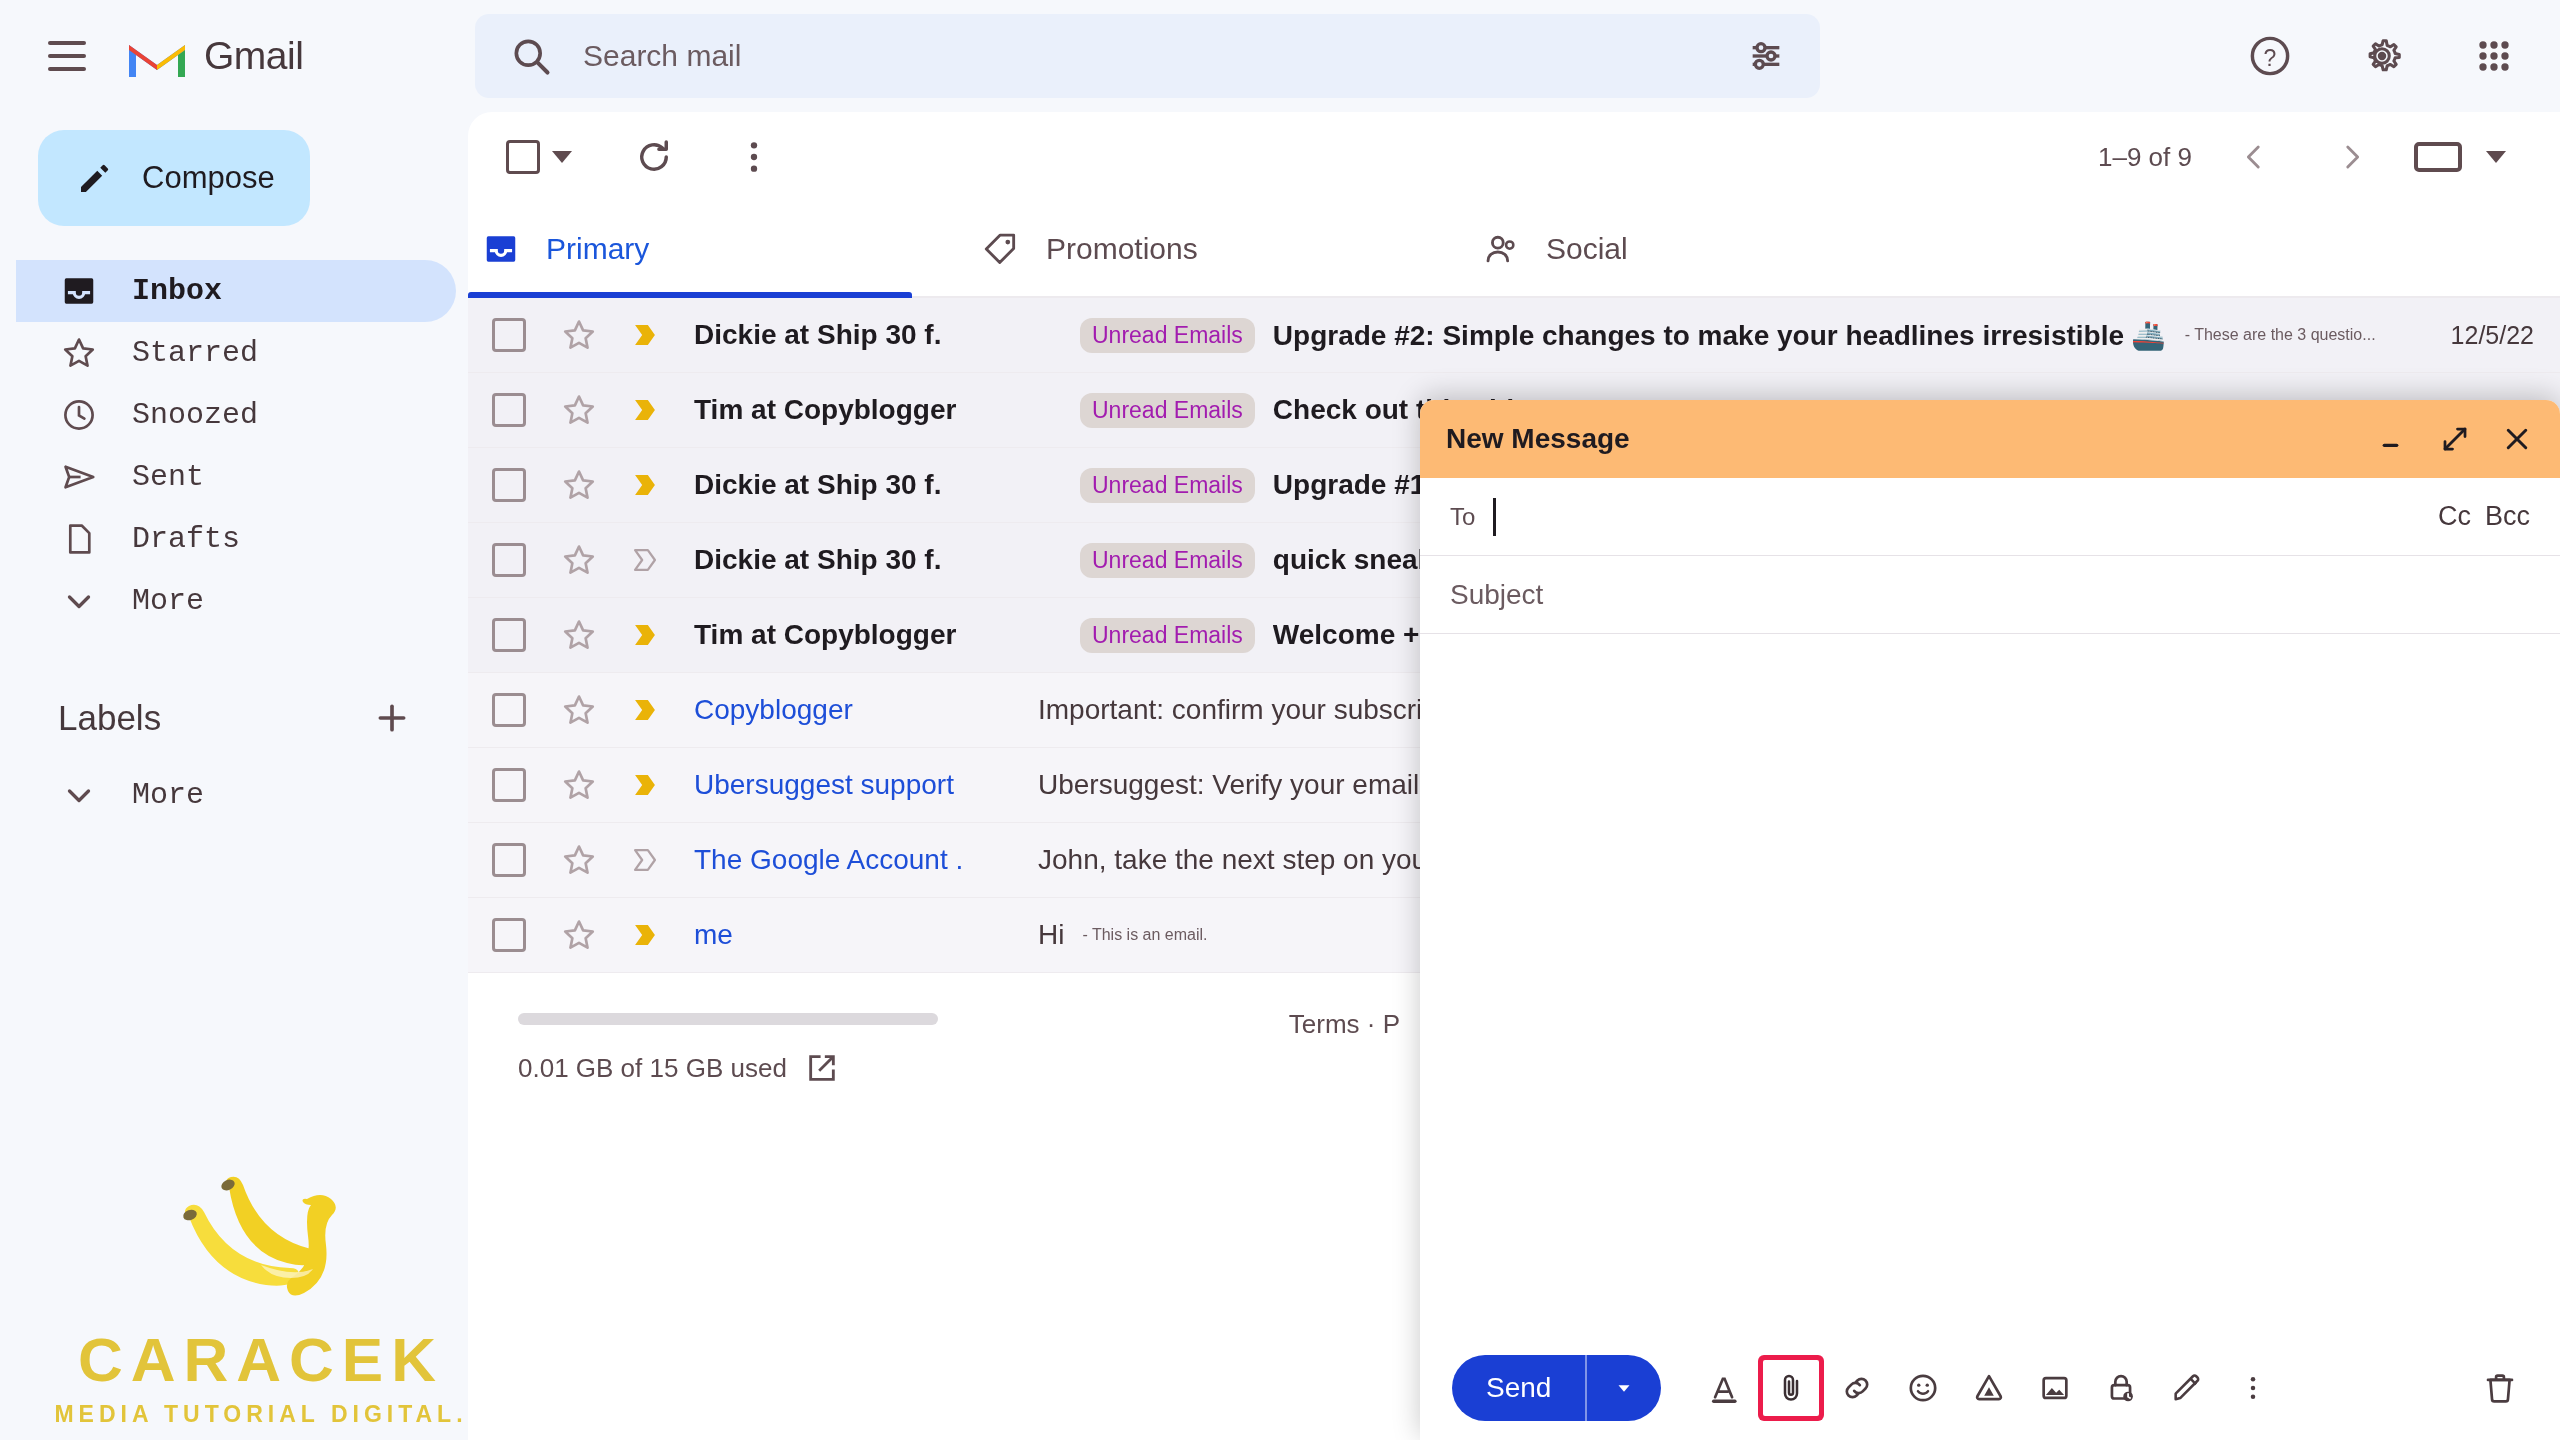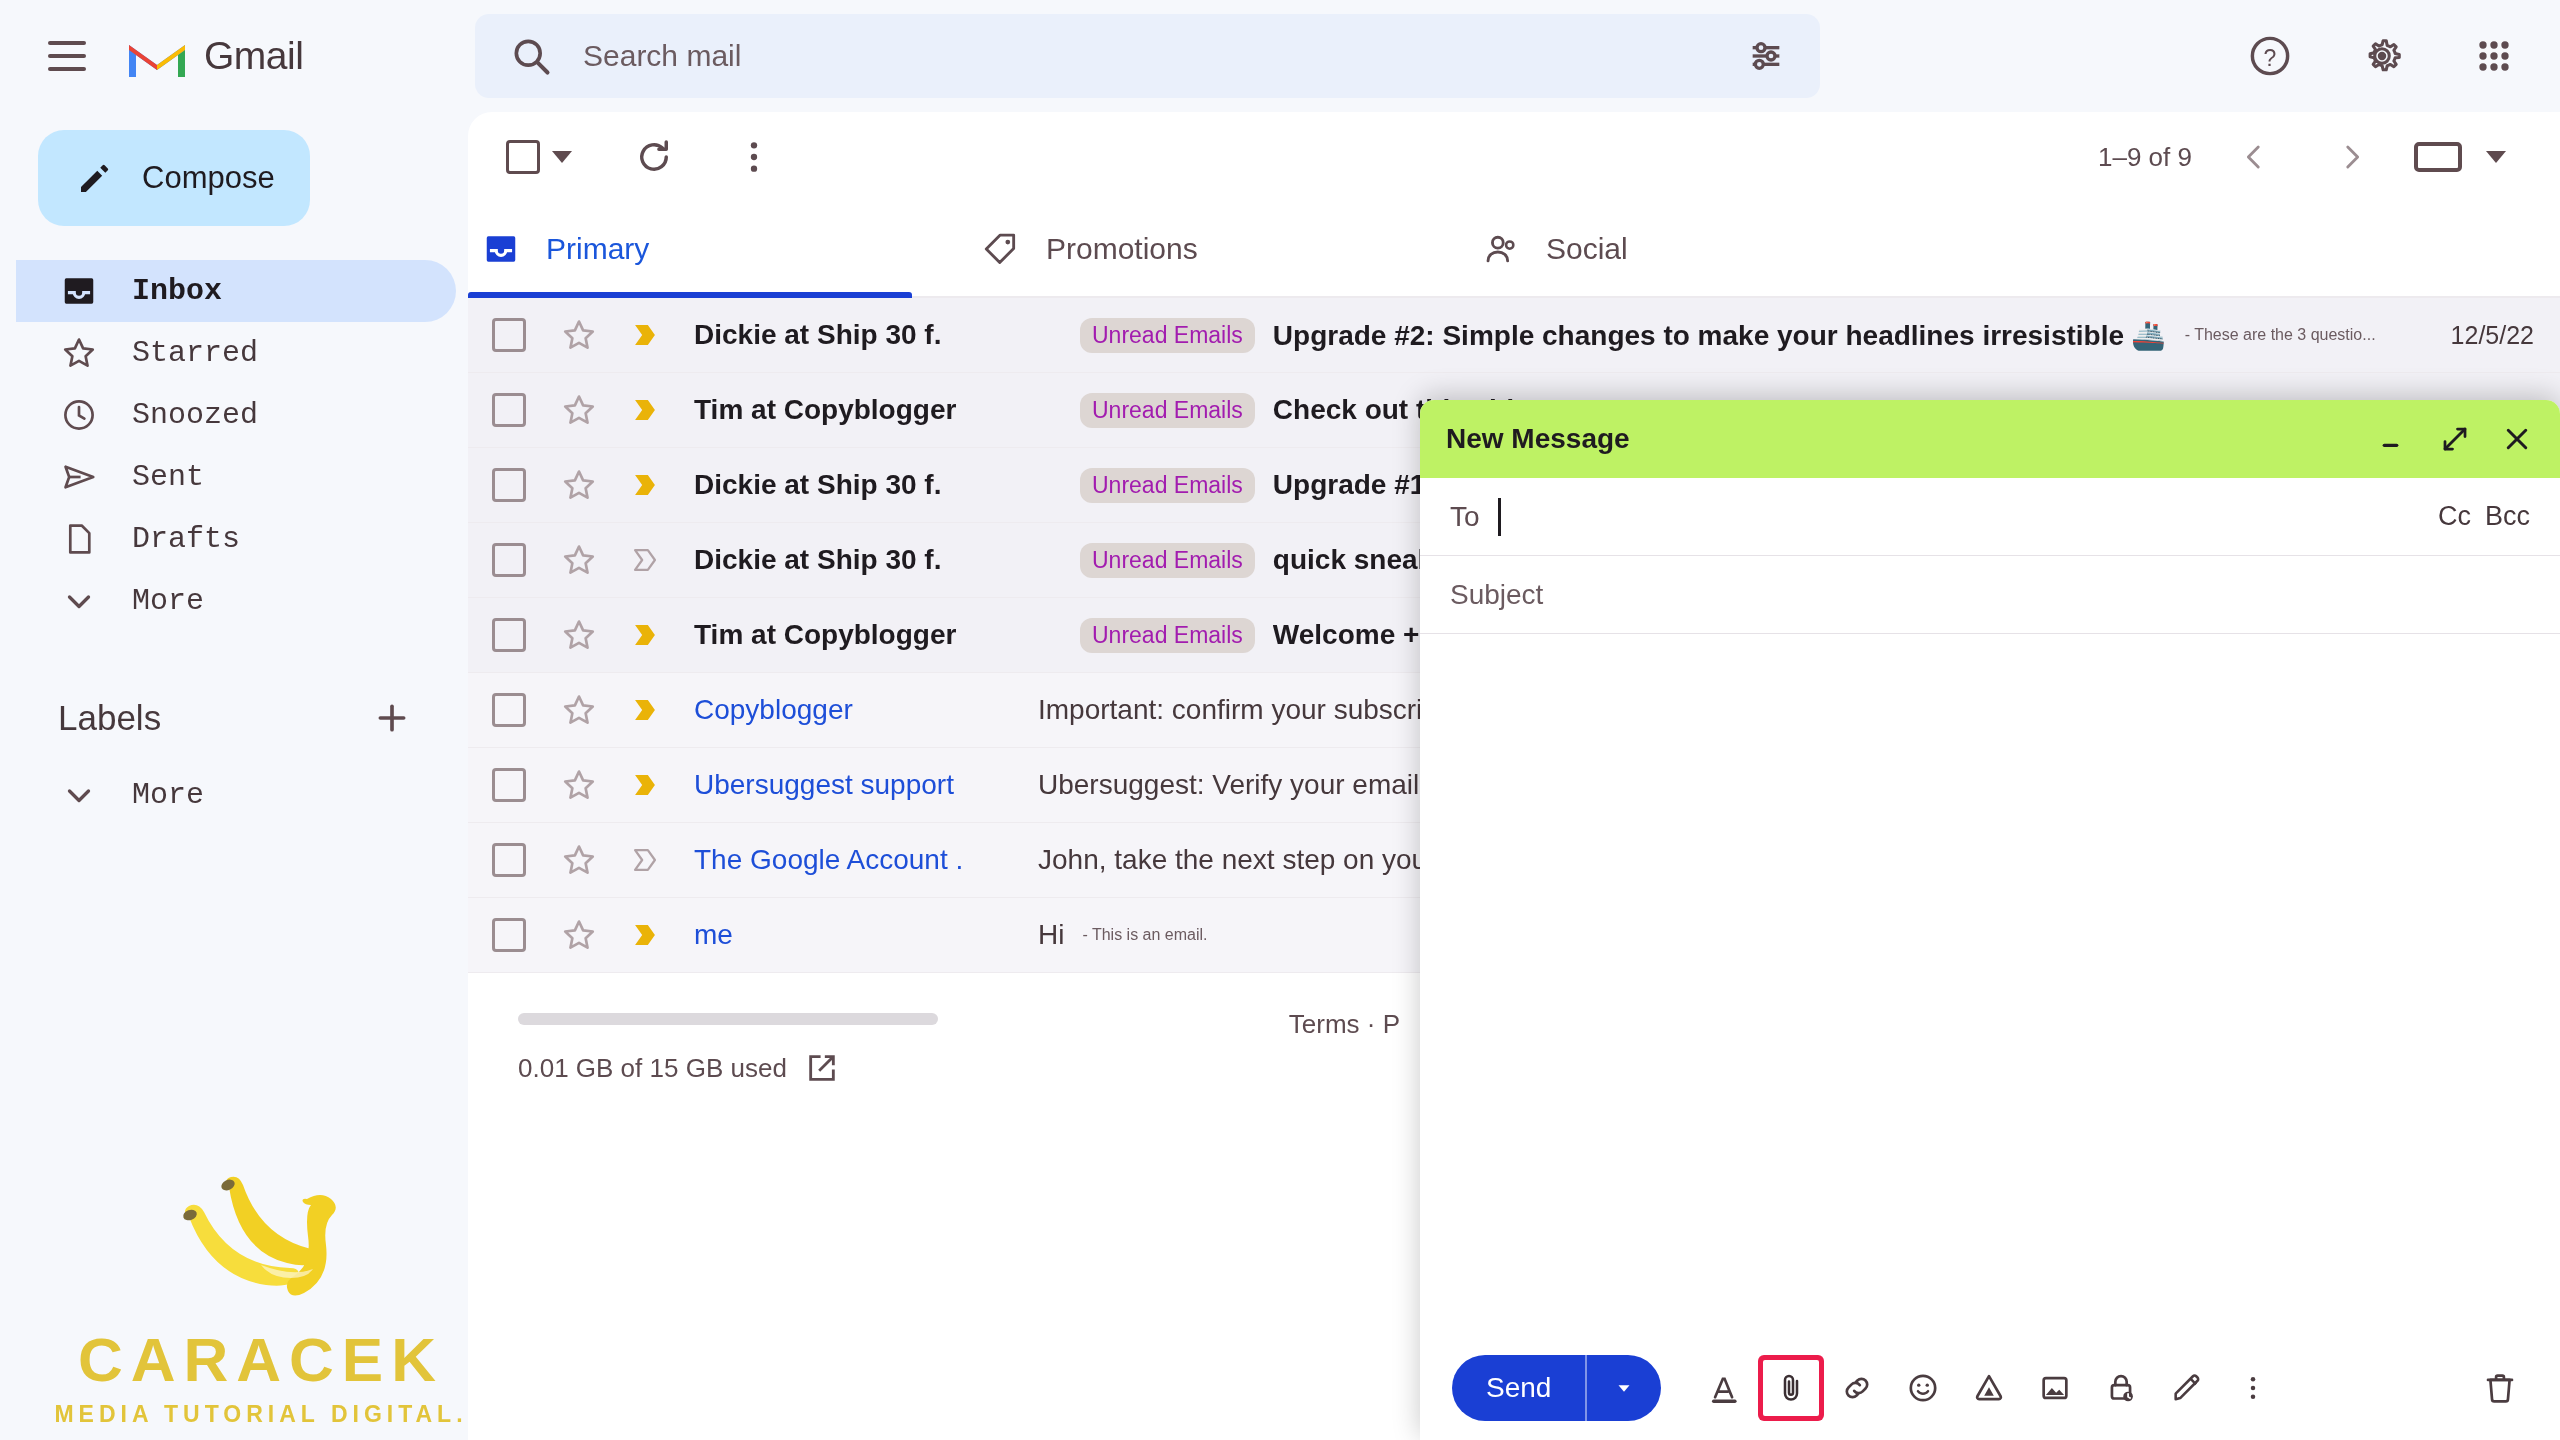--- a/index.html
+++ b/index.html
@@ -158,32 +158,32 @@
   .terms { position: absolute; right: 1160px; top: -4px; font-size: 26px; color: #5d4b50; white-space: nowrap; }
 
   
   .compose {
     position: absolute; left: 1420px; top: 400px; width: 1140px; height: 1040px;
     background: #ffffff; border-radius: 14px 14px 0 0;
     box-shadow: 0 -4px 28px rgba(0,0,0,0.22);
     display: flex; flex-direction: column; overflow: hidden;
   }
   .cmp-head {
-    height: 78px; background: #bef264; display: flex; align-items: center;
+    height: 78px; background: #fdba74; display: flex; align-items: center;
     padding: 0 26px; flex: 0 0 auto;
   }
   .cmp-title { font-size: 28px; color: #1f1b20; font-weight: bold; }
   .cmp-head-actions { margin-left: auto; display: flex; align-items: center; gap: 28px; }
   .cmp-ico { width: 34px; height: 34px; display:flex; align-items:center; justify-content:center; cursor: pointer; }
 
   .cmp-field {
     height: 78px; display: flex; align-items: center; padding: 0 30px;
     border-bottom: 1px solid #e6e2e7; flex: 0 0 auto;
   }
-  .cmp-lbl { font-size: 28px; color: #5d4b50; }
+  .cmp-lbl { font-size: 24px; color: #5d4b50; }
   .caret-bar { width: 3px; height: 38px; background: #1f1b20; margin-left: 18px; }
   .ccbcc { margin-left: auto; display:flex; gap: 14px; }
   .ccbcc span { font-size: 27px; color: #46383c; cursor: pointer; }
   .cmp-subject { font-size: 28px; color: #6b5b60; }
   .cmp-body { flex: 1; }
 
   .cmp-foot {
     height: 104px; display: flex; align-items: center; padding: 0 32px; flex: 0 0 auto;
   }
   .send-btn {

